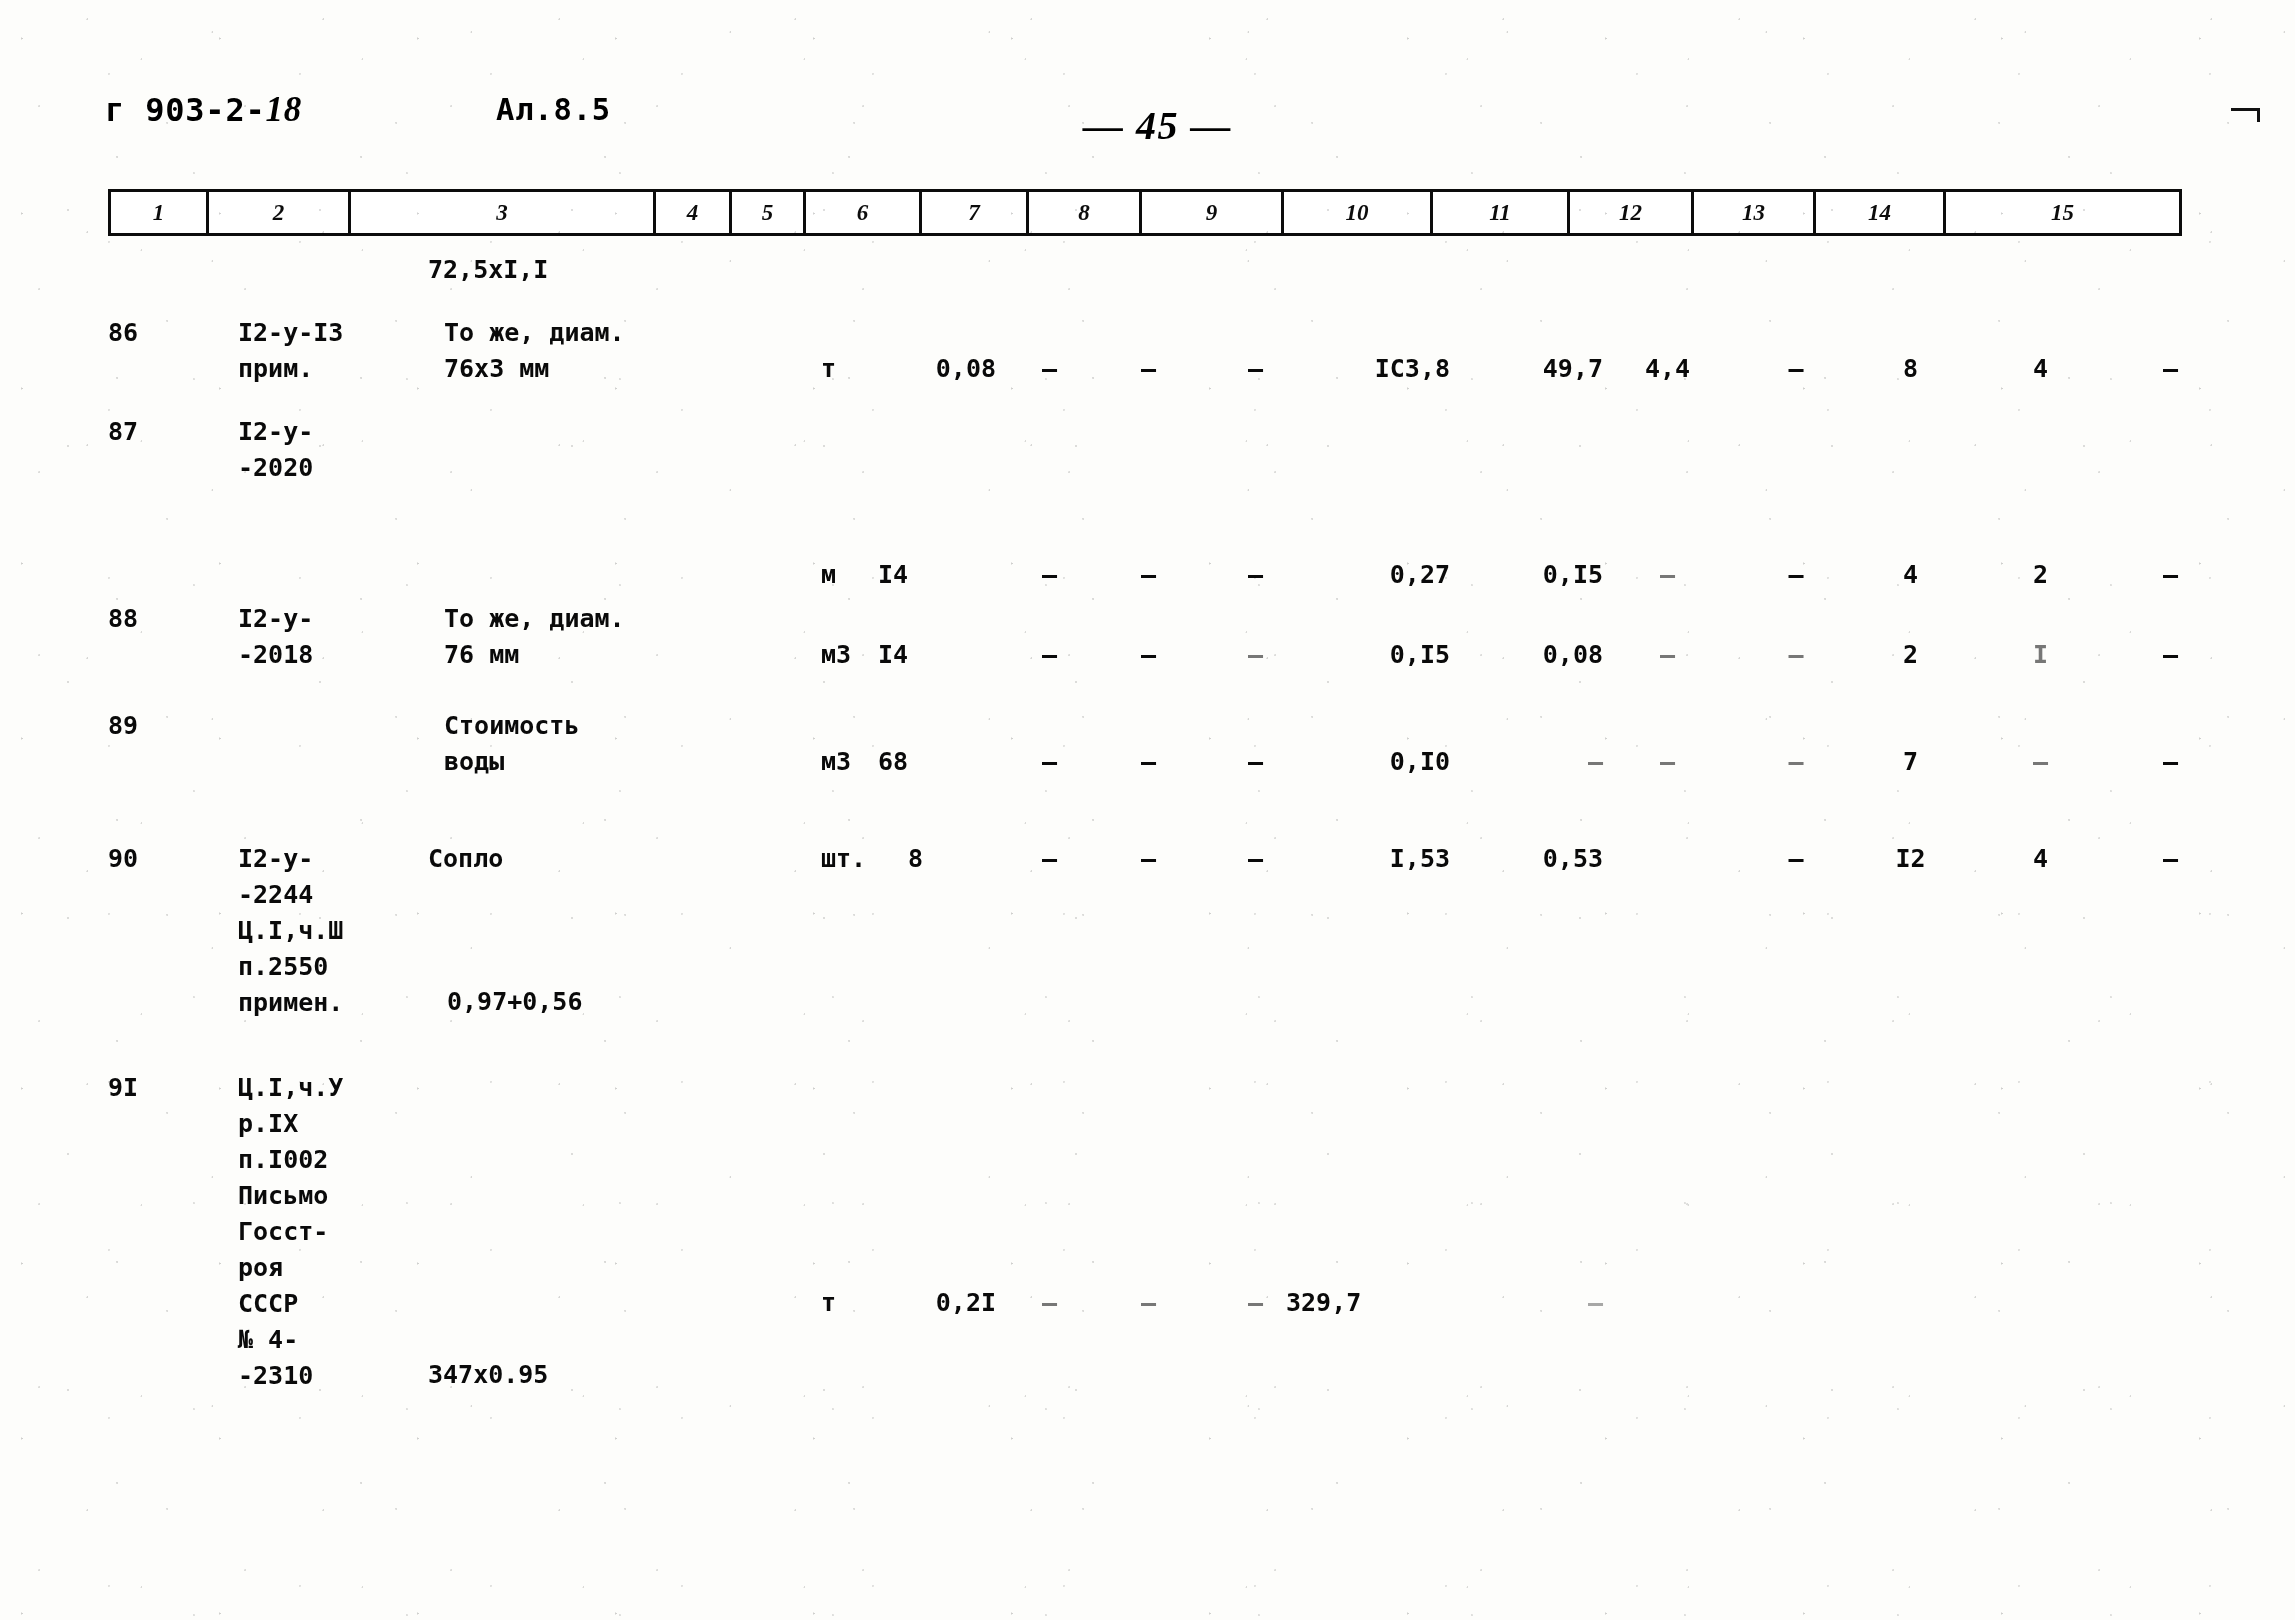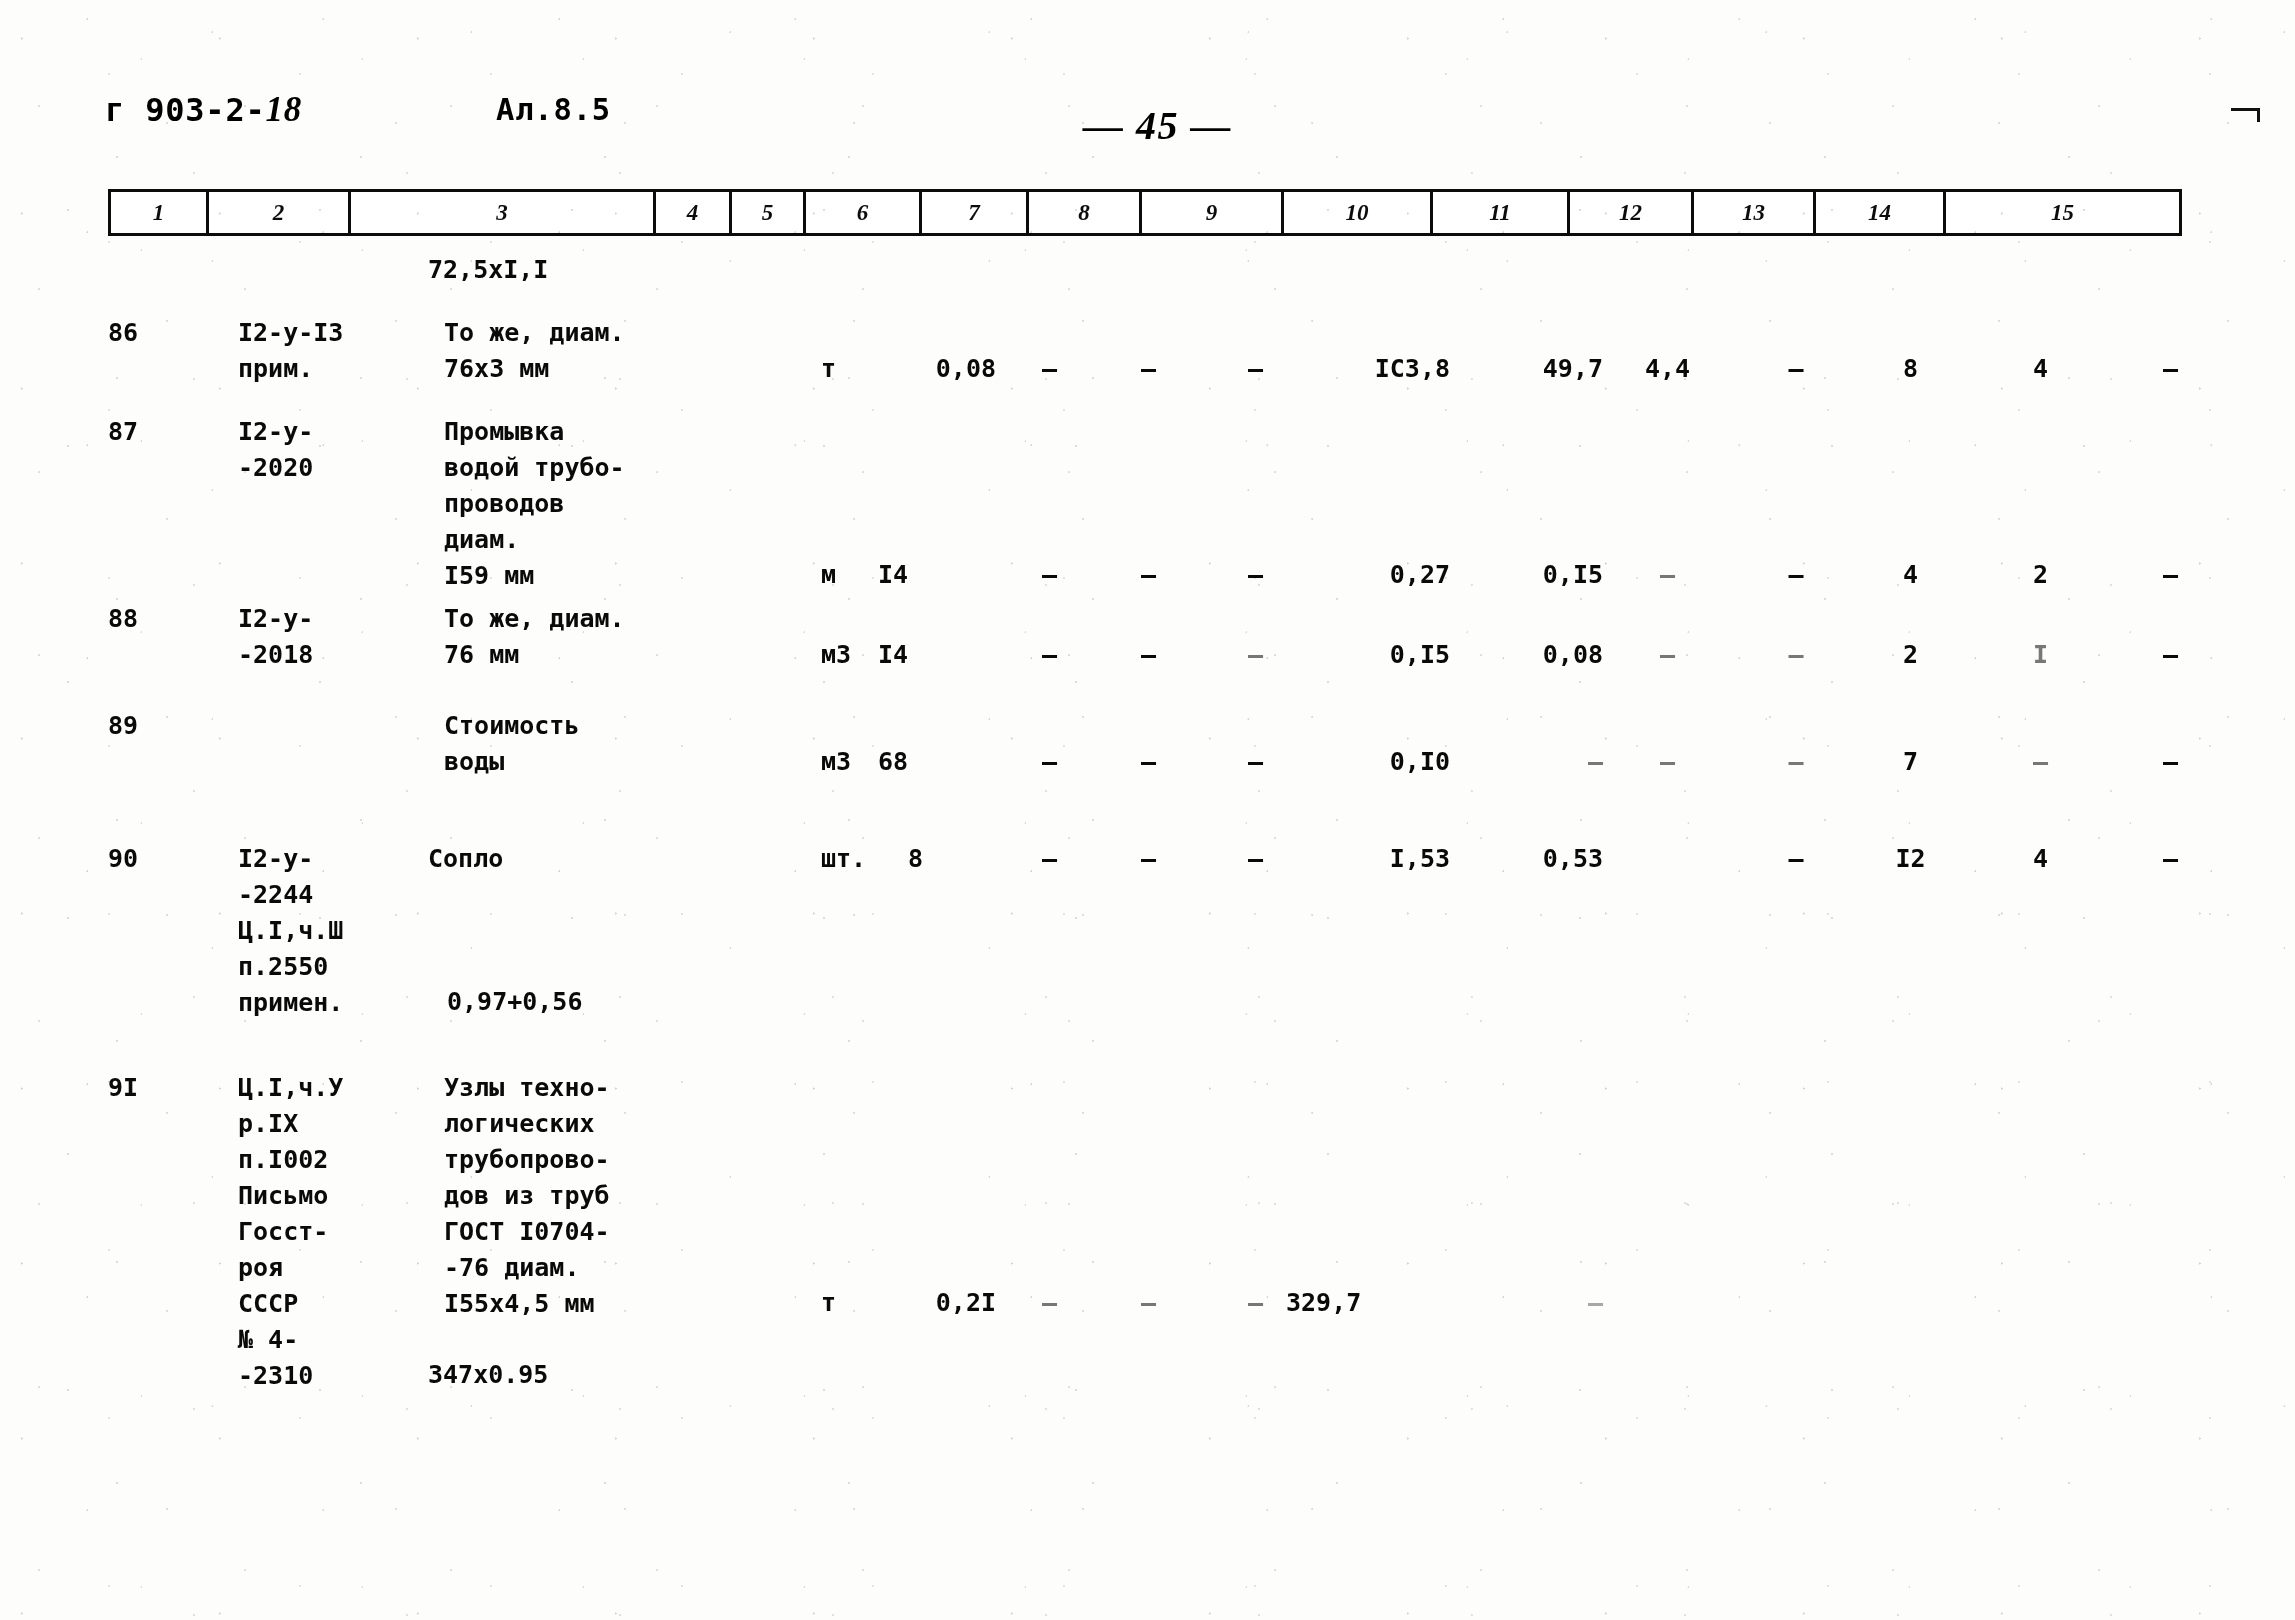--- a/index.html
+++ b/index.html
@@ -215,25 +215,20 @@
       <div class="cellabs c13" style="top:53px">8</div>
       <div class="cellabs c14" style="top:53px">4</div>
       <div class="cellabs c15 dash" style="top:53px">–</div>
     </div>
 
 
     <div class="row" style="height:187px">
       <div class="cellabs c-num" style="top:0">87</div>
       <div class="cellabs c-code multi" style="top:0">I2-у-
 -2020</div>
-      <div class="cellabs c-name multi" style="top:0">Промывка
-водой трубо-
-проводов
-диам.
-I59 мм</div>
       <div class="cellabs c4" style="top:143px">м</div>
       <div class="cellabs c5" style="top:143px;text-align:left;left:770px">I4</div>
       <div class="cellabs c6 dash" style="top:143px">–</div>
       <div class="cellabs c7 dash" style="top:143px">–</div>
       <div class="cellabs c8 dash" style="top:143px">–</div>
       <div class="cellabs c9" style="top:143px">0,27</div>
       <div class="cellabs c10" style="top:143px">0,I5</div>
       <div class="cellabs c11 dash faint" style="top:143px">–</div>
       <div class="cellabs c12 dash" style="top:143px">–</div>
       <div class="cellabs c13" style="top:143px">4</div>
@@ -306,27 +301,20 @@
       <div class="cellabs c-num" style="top:0">9I</div>
       <div class="cellabs c-code multi" style="top:0">Ц.I,ч.У
 р.IX
 п.I002
 Письмо
 Госст-
 роя
 СССР
 № 4-
 -2310</div>
-      <div class="cellabs c-name multi" style="top:0">Узлы техно-
-логических
-трубопрово-
-дов из труб
-ГОСТ I0704-
--76 диам.
-I55х4,5 мм</div>
       <div class="cellabs" style="top:287px;left:320px">347х0.95</div>
       <div class="cellabs c4" style="top:215px">т</div>
       <div class="cellabs c5" style="top:215px">0,2I</div>
       <div class="cellabs c6 dash faint" style="top:215px">–</div>
       <div class="cellabs c7 dash faint" style="top:215px">–</div>
       <div class="cellabs c8 dash faint" style="top:215px">–</div>
       <div class="cellabs c9" style="top:215px;text-align:left;left:1178px">329,7</div>
       <div class="cellabs c10 dash veryfaint" style="top:215px">–</div>
       <div class="cellabs c11" style="top:215px"></div>
       <div class="cellabs c12" style="top:215px"></div>

